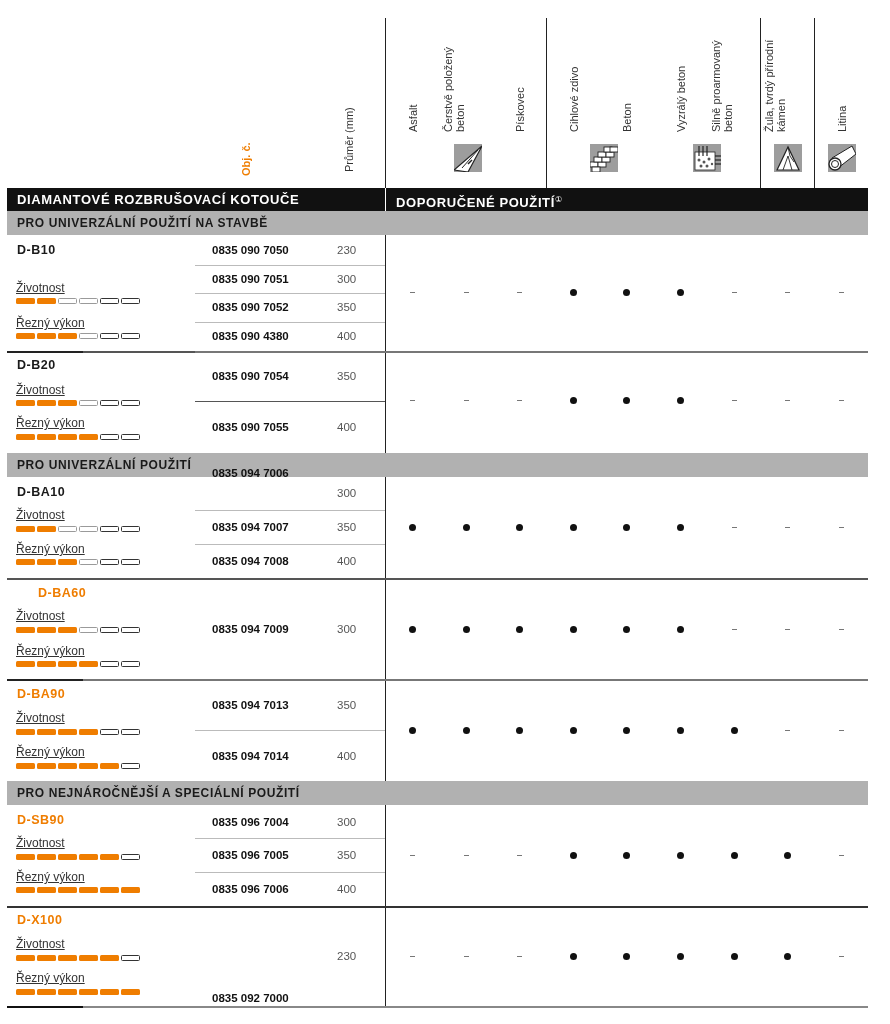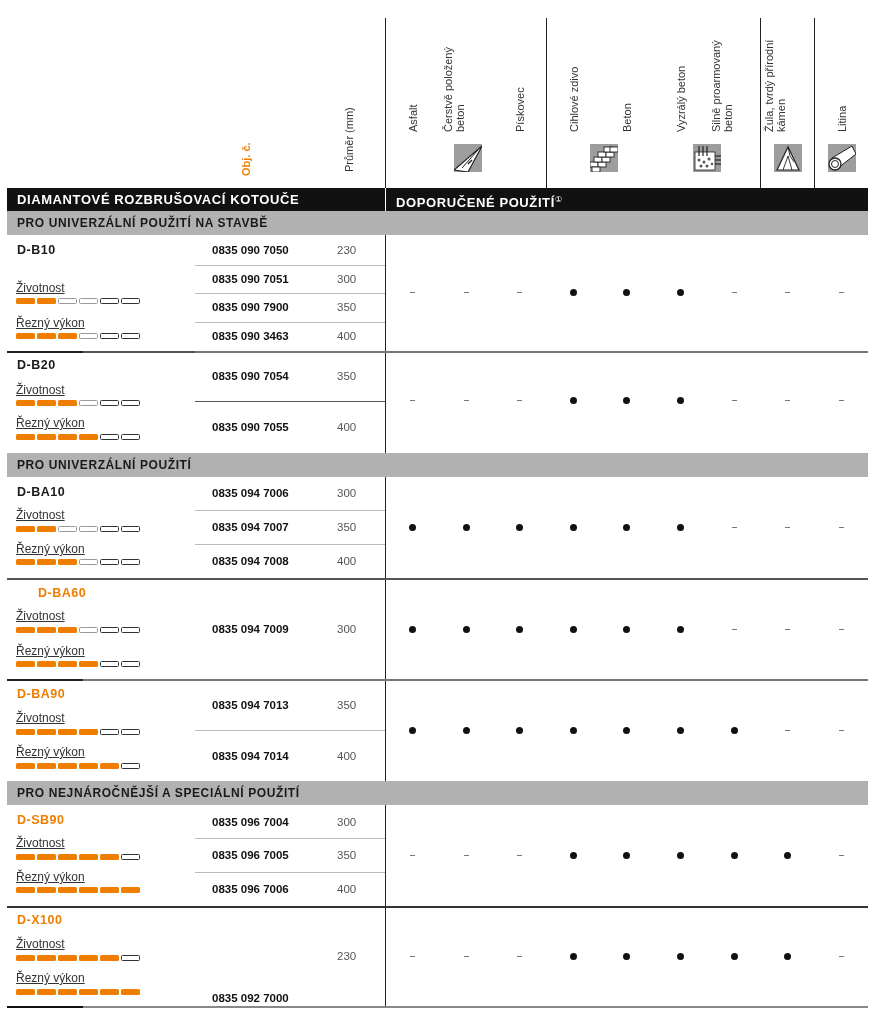--- a/index.html
+++ b/index.html
@@ -149,24 +149,24 @@
       <div class="seg off"></div>
       <div class="seg off"></div>
     </div>
 
   <div class="artno" style="top:244px;">0835 090 7050</div>
   <div class="diam" style="top:244px;">230</div>
   <div class="hline" style="left:195px;width:190px;top:265px;background:#bbb;"></div>
   <div class="artno" style="top:273px;">0835 090 7051</div>
   <div class="diam" style="top:273px;">300</div>
   <div class="hline" style="left:195px;width:190px;top:293px;background:#bbb;"></div>
-  <div class="artno" style="top:301px;">0835 090 7900</div>
+  <div class="artno" style="top:301px;">0835 090 7052</div>
   <div class="diam" style="top:301px;">350</div>
   <div class="hline" style="left:195px;width:190px;top:322px;background:#bbb;"></div>
-  <div class="artno" style="top:330px;">0835 090 3463</div>
+  <div class="artno" style="top:330px;">0835 090 4380</div>
   <div class="diam" style="top:330px;">400</div>
 
   <div class="abs" style="left:0;top:289px;width:890px;height:12px;">
     <div class="mark" style="left:412px;">
         <div class="dash"></div>
       </div>
     <div class="mark" style="left:466px;">
         <div class="dash"></div>
       </div>
     <div class="mark" style="left:519px;">
@@ -270,21 +270,21 @@
   <div class="rating-label" style="top:542px;">Řezný výkon</div>
   <div class="bar" style="top:559px;">
       <div class="seg on"></div>
       <div class="seg on"></div>
       <div class="seg on"></div>
       <div class="seg off light"></div>
       <div class="seg off"></div>
       <div class="seg off"></div>
     </div>
 
-  <div class="artno" style="top:487px;">0835 094 7006</div>
+  <div class="artno" style="top:467px;">0835 094 7006</div>
   <div class="diam" style="top:487px;">300</div>
   <div class="hline" style="left:195px;width:190px;top:510px;background:#bbb;"></div>
   <div class="artno" style="top:521px;">0835 094 7007</div>
   <div class="diam" style="top:521px;">350</div>
   <div class="hline" style="left:195px;width:190px;top:544px;background:#bbb;"></div>
   <div class="artno" style="top:555px;">0835 094 7008</div>
   <div class="diam" style="top:555px;">400</div>
 
   <div class="abs" style="left:0;top:524px;width:890px;height:12px;">
     <div class="mark" style="left:412px;">

